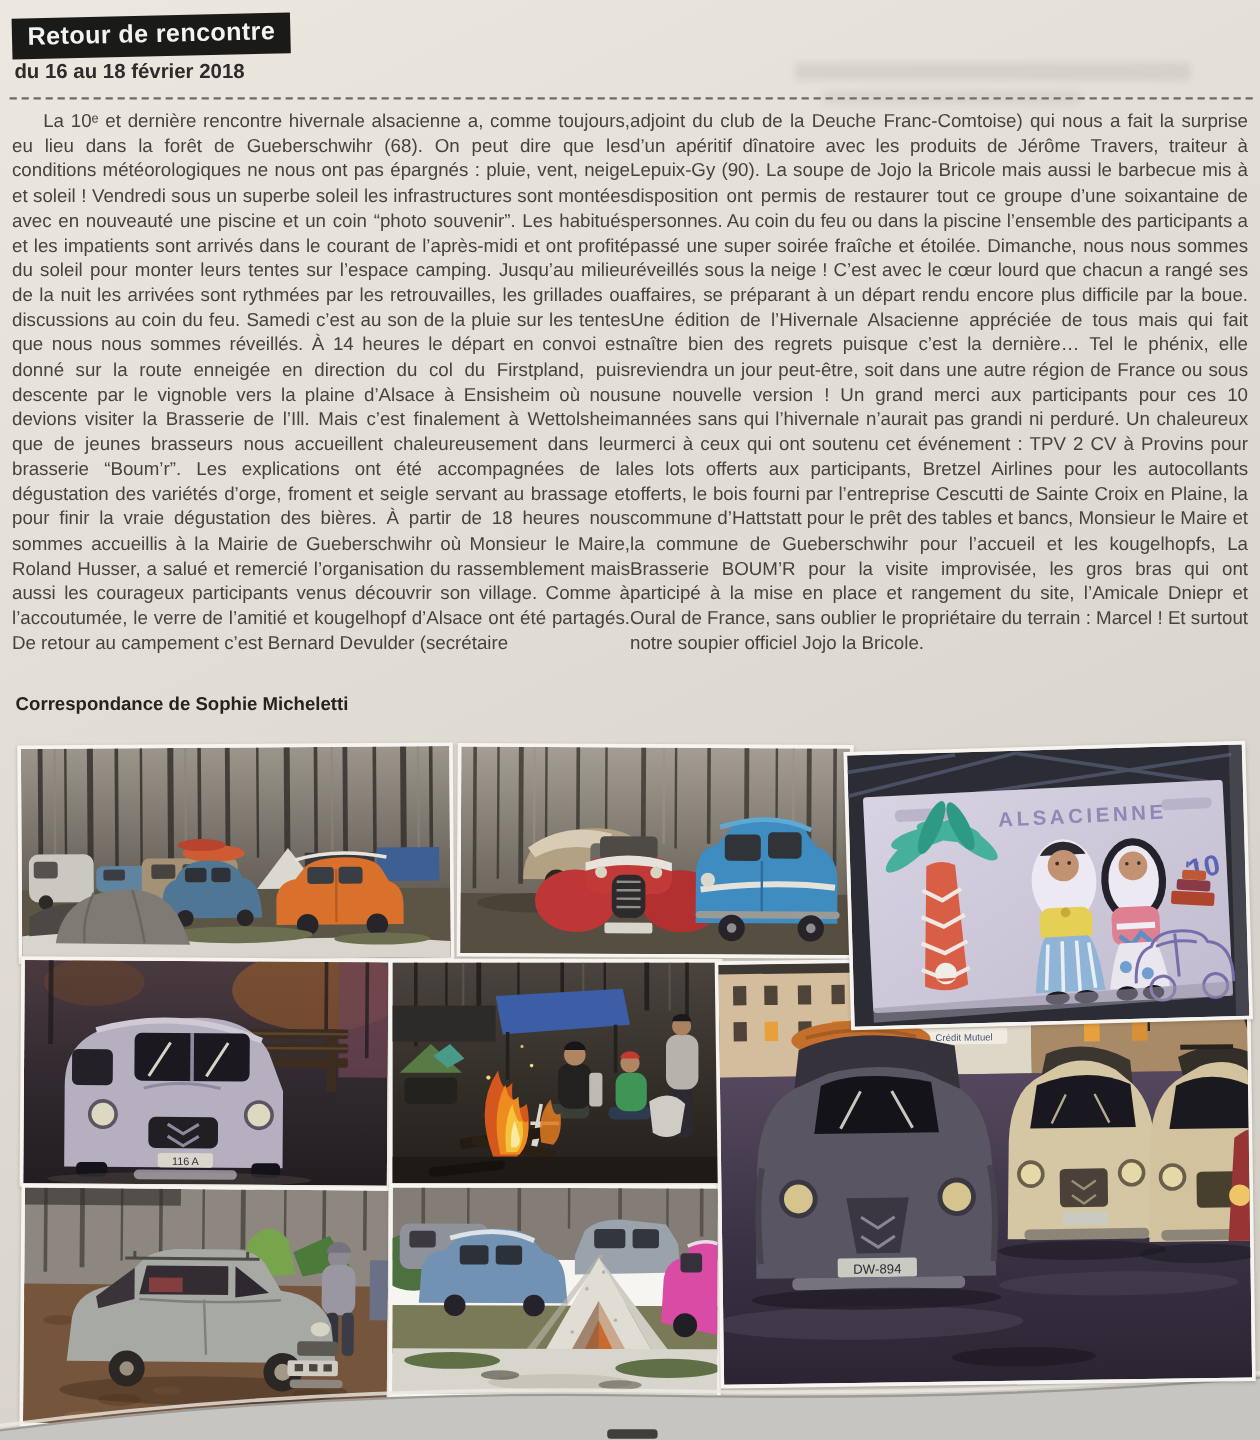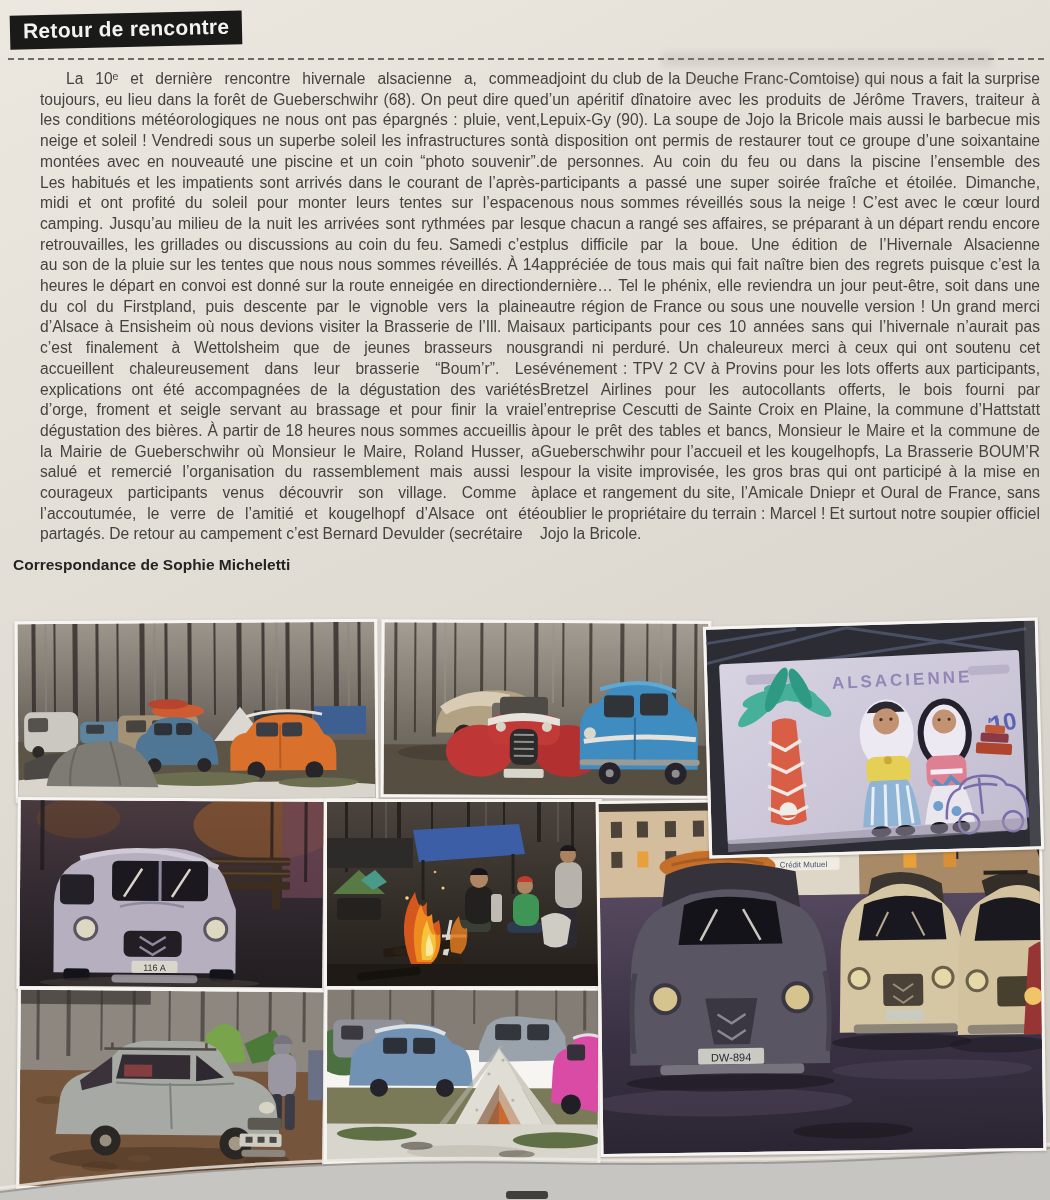--- a/index.html
+++ b/index.html
@@ -10,40 +10,41 @@
   }
   .badge{
     display:inline-block;background:#1a1a19;color:#f5f3ef;font-weight:bold;
     font-size:21px;padding:4px 13px 6px;margin:13px 0 0 10px;
     transform:rotate(-1.3deg);letter-spacing:.3px;
   }
   .title{margin:7px 0 0 10px;font-size:31px;font-weight:bold;color:#272624;letter-spacing:-.3px;line-height:1.05;}
   .title sup{font-size:58%;vertical-align:super;}
   .subtitle{margin:3px 0 0 12px;font-size:17px;font-weight:bold;color:#2d2c2a;}
   .rule{border:none;border-top:2.5px dashed #6d6b66;margin:11px 6px 0 8px;}
-  .cols{display:flex;padding:9px 10px 0 20px;height:478px;overflow:hidden;margin-left:20px;}
+  .cols{display:flex;padding:9px 10px 0 10px;height:478px;overflow:hidden;}
   .col{flex:1;font-size:15.6px;line-height:20.7px;text-align:justify;color:#45433f;}
   .col.indent{text-indent:26px;}
   .byline{margin:9px 0 0 13px;font-weight:bold;font-size:15.5px;color:#242321;}
   .ghost{position:absolute;background:#8f8b84;border-radius:3px;filter:blur(3px);}
   .collage{position:absolute;left:0;top:620px;width:1050px;height:580px;}
   .photo{position:absolute;background:#f7f5f1;padding:3px;box-sizing:border-box;
          box-shadow:0 1px 3px rgba(70,58,45,.28);}
   .photo svg{display:block;width:100%;height:100%;}
   svg text{font-family:"Liberation Sans",sans-serif;}
   .curl{position:absolute;left:0;bottom:0;width:1050px;height:70px;}
 </style>
 </head>
 <body>
 
 <div class="ghost" style="right:58px;top:52px;width:330px;height:15px;opacity:.17;"></div>
 <div class="ghost" style="right:150px;top:75px;width:215px;height:12px;opacity:.12;"></div>
 
 <header>
   <div class="badge">Retour de rencontre</div>
+  <div class="subtitle">du 16 au 18 février 2018</div>
   <hr class="rule">
 </header>
 
 <section class="cols">
   <div class="col indent">La 10ᵉ et dernière rencontre hivernale alsacienne a, comme toujours, eu lieu dans la forêt de Gueberschwihr (68). On peut dire que les conditions météorologiques ne nous ont pas épargnés : pluie, vent, neige et soleil ! Vendredi sous un superbe soleil les infrastructures sont montées avec en nouveauté une piscine et un coin “photo souvenir”. Les habitués et les impatients sont arrivés dans le courant de l’après-midi et ont profité du soleil pour monter leurs tentes sur l’espace camping. Jusqu’au milieu de la nuit les arrivées sont rythmées par les retrouvailles, les grillades ou discussions au coin du feu. Samedi c’est au son de la pluie sur les tentes que nous nous sommes réveillés. À 14 heures le départ en convoi est donné sur la route enneigée en direction du col du Firstpland, puis descente par le vignoble vers la plaine d’Alsace à Ensisheim où nous devions visiter la Brasserie de l’Ill. Mais c’est finalement à Wettolsheim que de jeunes brasseurs nous accueillent chaleureusement dans leur brasserie “Boum’r”. Les explications ont été accompagnées de la dégustation des variétés d’orge, froment et seigle servant au brassage et pour finir la vraie dégustation des bières. À partir de 18 heures nous sommes accueillis à la Mairie de Gueberschwihr où Monsieur le Maire, Roland Husser, a salué et remercié l’organisation du rassemblement mais aussi les courageux participants venus découvrir son village. Comme à l’accoutumée, le verre de l’amitié et kougelhopf d’Alsace ont été partagés. De retour au campement c’est Bernard Devulder (secrétaire</div>
   <div class="col">adjoint du club de la Deuche Franc-Comtoise) qui nous a fait la surprise d’un apéritif dînatoire avec les produits de Jérôme Travers, traiteur à Lepuix-Gy (90). La soupe de Jojo la Bricole mais aussi le barbecue mis à disposition ont permis de restaurer tout ce groupe d’une soixantaine de personnes. Au coin du feu ou dans la piscine l’ensemble des participants a passé une super soirée fraîche et étoilée. Dimanche, nous nous sommes réveillés sous la neige ! C’est avec le cœur lourd que chacun a rangé ses affaires, se préparant à un départ rendu encore plus difficile par la boue. Une édition de l’Hivernale Alsacienne appréciée de tous mais qui fait naître bien des regrets puisque c’est la dernière… Tel le phénix, elle reviendra un jour peut-être, soit dans une autre région de France ou sous une nouvelle version ! Un grand merci aux participants pour ces 10 années sans qui l’hivernale n’aurait pas grandi ni perduré. Un chaleureux merci à ceux qui ont soutenu cet événement : TPV 2 CV à Provins pour les lots offerts aux participants, Bretzel Airlines pour les autocollants offerts, le bois fourni par l’entreprise Cescutti de Sainte Croix en Plaine, la commune d’Hattstatt pour le prêt des tables et bancs, Monsieur le Maire et la commune de Gueberschwihr pour l’accueil et les kougelhopfs, La Brasserie BOUM’R pour la visite improvisée, les gros bras qui ont participé à la mise en place et rangement du site, l’Amicale Dniepr et Oural de France, sans oublier le propriétaire du terrain : Marcel ! Et surtout notre soupier officiel Jojo la Bricole.</div>
 </section>
 
 <div class="byline">Correspondance de Sophie Micheletti</div>
 

